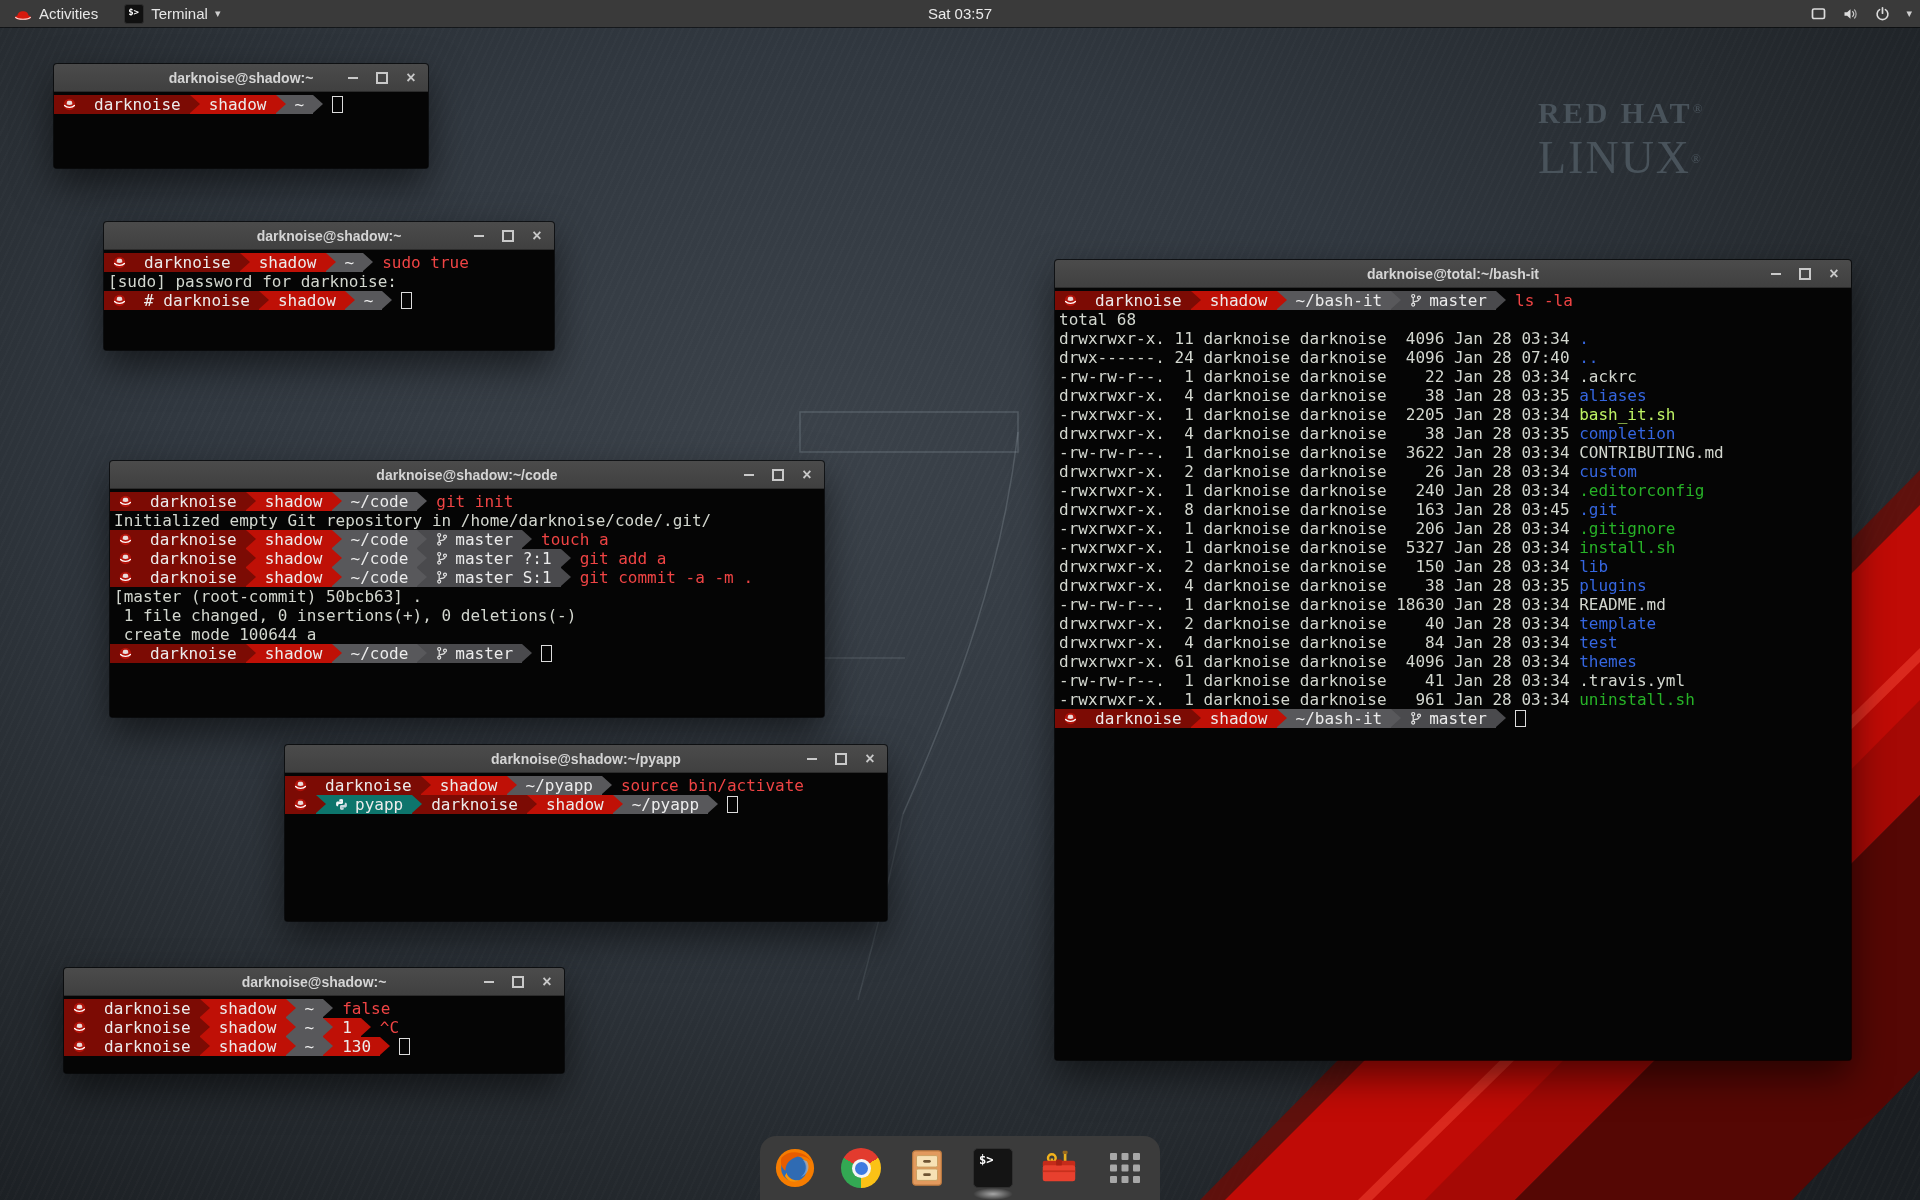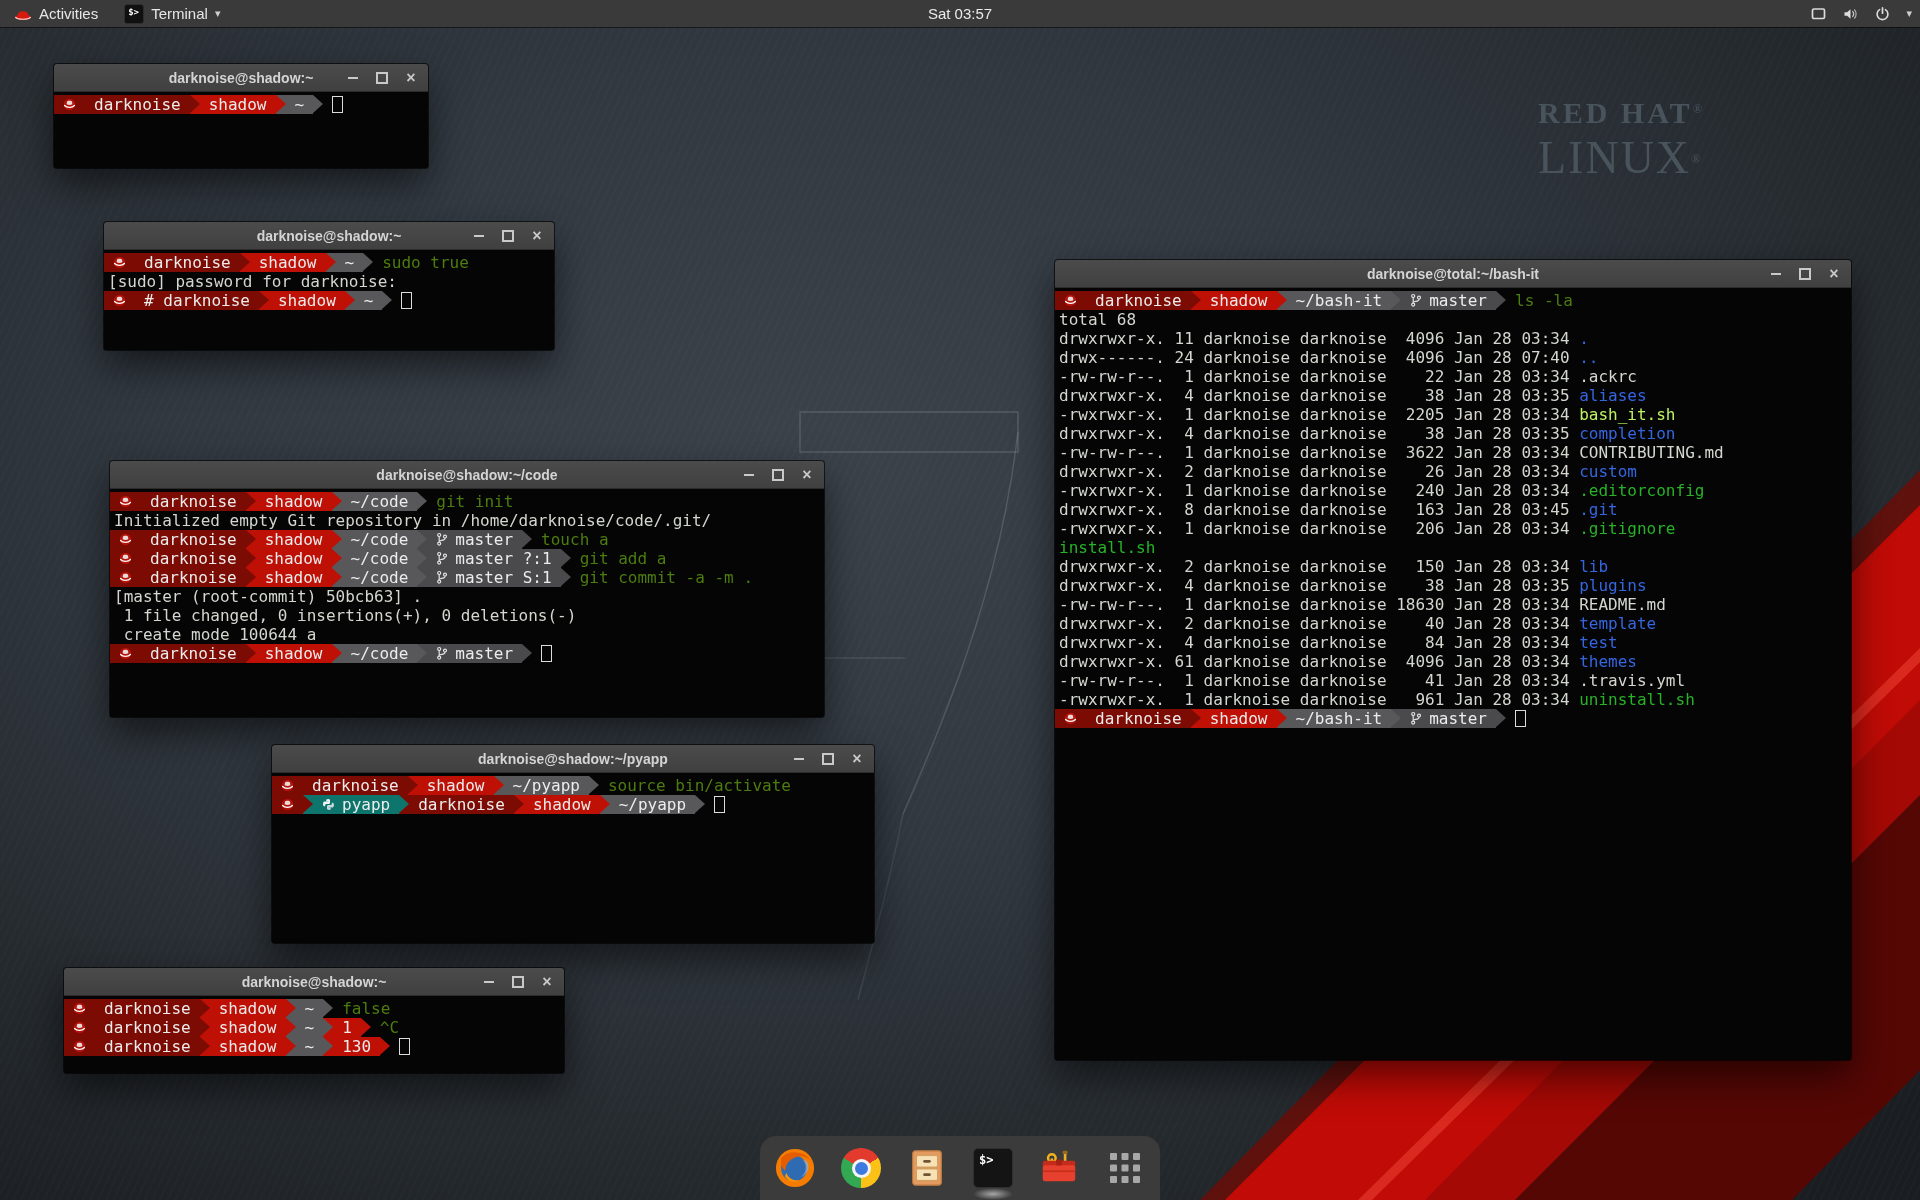--- a/index.html
+++ b/index.html
@@ -47,21 +47,21 @@
   .term-body{position:absolute;left:0;right:0;bottom:0;top:28px;background:#050505;
              font:16px/19px "DejaVu Sans Mono",monospace;color:#d3d7cf;overflow:hidden;
              padding-top:3px;border-radius:0 0 3px 3px;}
   .line{display:flex;align-items:center;height:19px;white-space:pre;}
   .line.out{padding-left:4px;}
   .seg{display:inline-flex;align-items:center;height:19px;padding:0 9px;gap:7px;color:#ececec;}
   .seg .seg-t{white-space:pre;}
   .sep{display:inline-block;width:10px;height:19px;}
   .tri{display:block;width:0;height:0;border-top:9.5px solid transparent;border-bottom:9.5px solid transparent;
        border-left:10px solid #000;}
-  .cmdtxt{margin-left:9px;color:#4d7c0f;}
+  .cmdtxt{margin-left:9px;color:#ef4444;}
   .cursor{display:inline-block;width:9px;height:15px;border:1.5px solid #dcdcdc;margin-left:9px;}
 
   
   .dock{position:absolute;left:760px;top:1136px;width:400px;height:64px;background:#3b3b3b;
         border-radius:16px 16px 0 0;display:flex;align-items:center;justify-content:center;gap:22px;z-index:40;}
   .dock-item{width:44px;height:44px;position:relative;display:flex;align-items:center;justify-content:center;}
   .chrome-icon{width:40px;height:40px;border-radius:50%;
      background:conic-gradient(from 60deg,#fbc116 0 120deg,#33a853 120deg 240deg,#e23b2e 240deg 360deg);
      display:flex;align-items:center;justify-content:center;}
   .chrome-icon .ring{width:19px;height:19px;border-radius:50%;background:#f4f4f4;
@@ -251,21 +251,21 @@
                 <path d="M3.2 4.6v5.2"></path>
                 <circle cx="3.2" cy="3" r="1.5"></circle>
                 <circle cx="3.2" cy="11.6" r="1.5"></circle>
                 <circle cx="9" cy="4.6" r="1.5"></circle>
                 <path d="M9 6.2c0 3-5.8 1.6-5.8 3.6"></path>
               </g>
             </svg></span><span class="seg-t">master</span></span><span class="sep" style="background: transparent;"><span class="tri" style="border-left-color: rgb(74, 74, 77);"></span></span><span class="cursor"></span></div>
     </div>
 </div>
 
-<div class="window" style="left:272px;top:745px;width:602px;height:198px;">
+<div class="window" style="left:285px;top:745px;width:602px;height:176px;">
   <div class="titlebar">
     <span class="title">darknoise@shadow:~/pyapp</span>
     <span class="tb-btns">
       <span class="wbtn">
           <span class="minbar"></span>
         </span>
       <span class="wbtn">
           <span class="maxbox"></span>
         </span>
       <span class="wbtn close">×</span>
@@ -352,21 +352,21 @@
       <div class="line out"><span>drwx------. 24 darknoise darknoise  4096 Jan 28 07:40 </span><span style="color: rgb(53, 102, 224);">..</span></div>
       <div class="line out"><span>-rw-rw-r--.  1 darknoise darknoise    22 Jan 28 03:34 </span><span style="color: rgb(211, 215, 207);">.ackrc</span></div>
       <div class="line out"><span>drwxrwxr-x.  4 darknoise darknoise    38 Jan 28 03:35 </span><span style="color: rgb(53, 102, 224);">aliases</span></div>
       <div class="line out"><span>-rwxrwxr-x.  1 darknoise darknoise  2205 Jan 28 03:34 </span><span style="color: #bef264;">bash_it.sh</span></div>
       <div class="line out"><span>drwxrwxr-x.  4 darknoise darknoise    38 Jan 28 03:35 </span><span style="color: rgb(53, 102, 224);">completion</span></div>
       <div class="line out"><span>-rw-rw-r--.  1 darknoise darknoise  3622 Jan 28 03:34 </span><span style="color: rgb(211, 215, 207);">CONTRIBUTING.md</span></div>
       <div class="line out"><span>drwxrwxr-x.  2 darknoise darknoise    26 Jan 28 03:34 </span><span style="color: rgb(53, 102, 224);">custom</span></div>
       <div class="line out"><span>-rwxrwxr-x.  1 darknoise darknoise   240 Jan 28 03:34 </span><span style="color: rgb(39, 178, 39);">.editorconfig</span></div>
       <div class="line out"><span>drwxrwxr-x.  8 darknoise darknoise   163 Jan 28 03:45 </span><span style="color: rgb(53, 102, 224);">.git</span></div>
       <div class="line out"><span>-rwxrwxr-x.  1 darknoise darknoise   206 Jan 28 03:34 </span><span style="color: rgb(39, 178, 39);">.gitignore</span></div>
-      <div class="line out"><span style="color: rgb(39, 178, 39);">install.sh</span></div>
+      <div class="line out"><span>-rwxrwxr-x.  1 darknoise darknoise  5327 Jan 28 03:34 </span><span style="color: rgb(39, 178, 39);">install.sh</span></div>
       <div class="line out"><span>drwxrwxr-x.  2 darknoise darknoise   150 Jan 28 03:34 </span><span style="color: rgb(53, 102, 224);">lib</span></div>
       <div class="line out"><span>drwxrwxr-x.  4 darknoise darknoise    38 Jan 28 03:35 </span><span style="color: rgb(53, 102, 224);">plugins</span></div>
       <div class="line out"><span>-rw-rw-r--.  1 darknoise darknoise 18630 Jan 28 03:34 </span><span style="color: rgb(211, 215, 207);">README.md</span></div>
       <div class="line out"><span>drwxrwxr-x.  2 darknoise darknoise    40 Jan 28 03:34 </span><span style="color: rgb(53, 102, 224);">template</span></div>
       <div class="line out"><span>drwxrwxr-x.  4 darknoise darknoise    84 Jan 28 03:34 </span><span style="color: rgb(53, 102, 224);">test</span></div>
       <div class="line out"><span>drwxrwxr-x. 61 darknoise darknoise  4096 Jan 28 03:34 </span><span style="color: rgb(53, 102, 224);">themes</span></div>
       <div class="line out"><span>-rw-rw-r--.  1 darknoise darknoise    41 Jan 28 03:34 </span><span style="color: rgb(211, 215, 207);">.travis.yml</span></div>
       <div class="line out"><span>-rwxrwxr-x.  1 darknoise darknoise   961 Jan 28 03:34 </span><span style="color: rgb(39, 178, 39);">uninstall.sh</span></div>
       <div class="line"><span class="seg" style="background: rgb(124, 11, 4);"><span style="display: inline-flex;"><svg width="13" height="13" viewBox="0 0 14 14">
               <circle cx="7" cy="7" r="6.2" fill="#b3130a"></circle>

